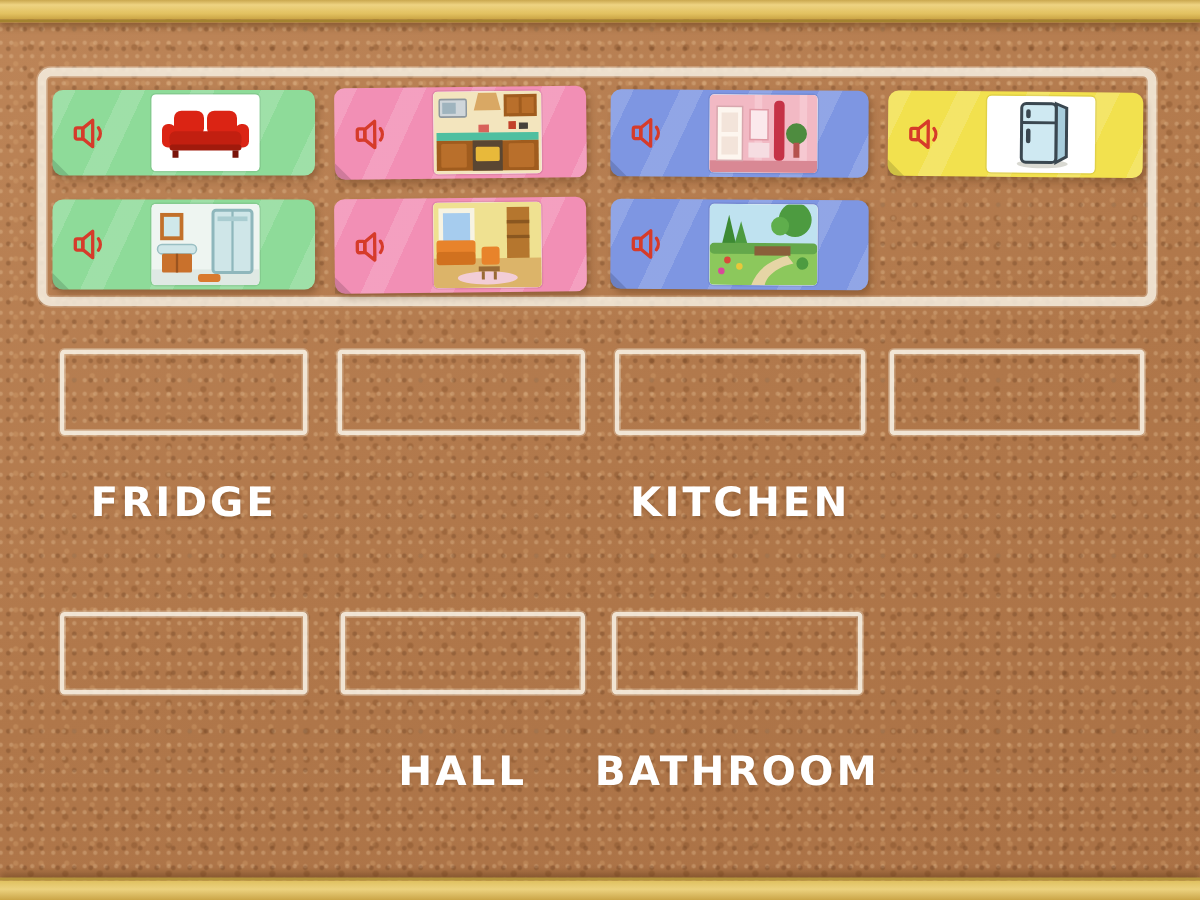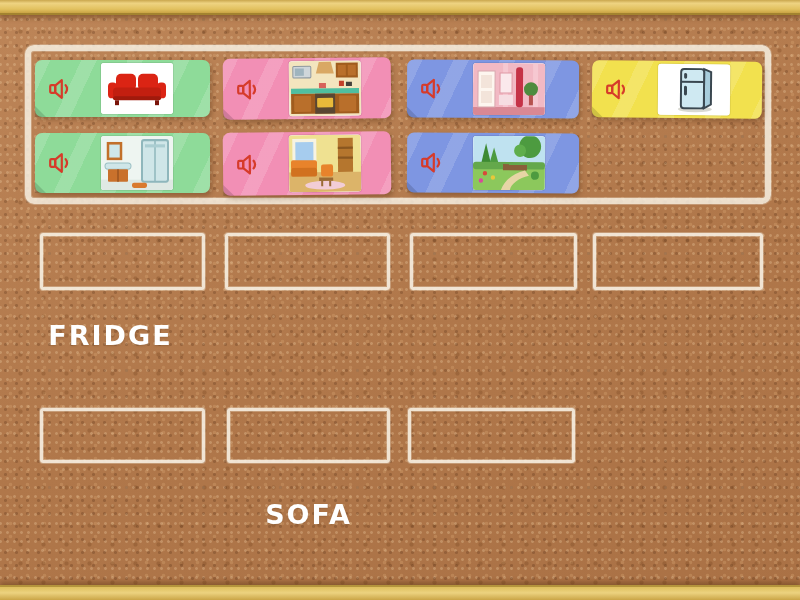--- a/index.html
+++ b/index.html
@@ -232,20 +232,22 @@
         <circle cx="62" cy="38" r="4" fill="#4d9b40"></circle>
       </svg>
     </div>
   </div>
 
   <div class="zone" style="left:40px;top:233px;width:165px;height:57px;"></div>
   <div class="zone" style="left:225px;top:233px;width:165px;height:57px;"></div>
   <div class="zone" style="left:410px;top:233px;width:167px;height:57px;"></div>
   <div class="zone" style="left:593px;top:233px;width:170px;height:57px;"></div>
 
-  <div class="zlabel" style="left:28px;top:300px;width:165px;height:72px;">FRIDGE</div>
+  <div class="zlabel" style="left:40px;top:300px;width:165px;height:72px;">FRIDGE</div>
+  <div class="zlabel" style="left:410px;top:300px;width:167px;height:72px;">KITCHEN</div>
 
   <div class="zone" style="left:40px;top:408px;width:165px;height:55px;"></div>
   <div class="zone" style="left:227px;top:408px;width:163px;height:55px;"></div>
   <div class="zone" style="left:408px;top:408px;width:167px;height:55px;"></div>
 
-  <div class="zlabel" style="left:227px;top:487px;width:163px;height:55px;">SOFA</div>
+  <div class="zlabel" style="left:227px;top:487px;width:163px;height:55px;">HALL</div>
+  <div class="zlabel" style="left:408px;top:487px;width:167px;height:55px;">BATHROOM</div>
 </div>
 
 </body></html>

